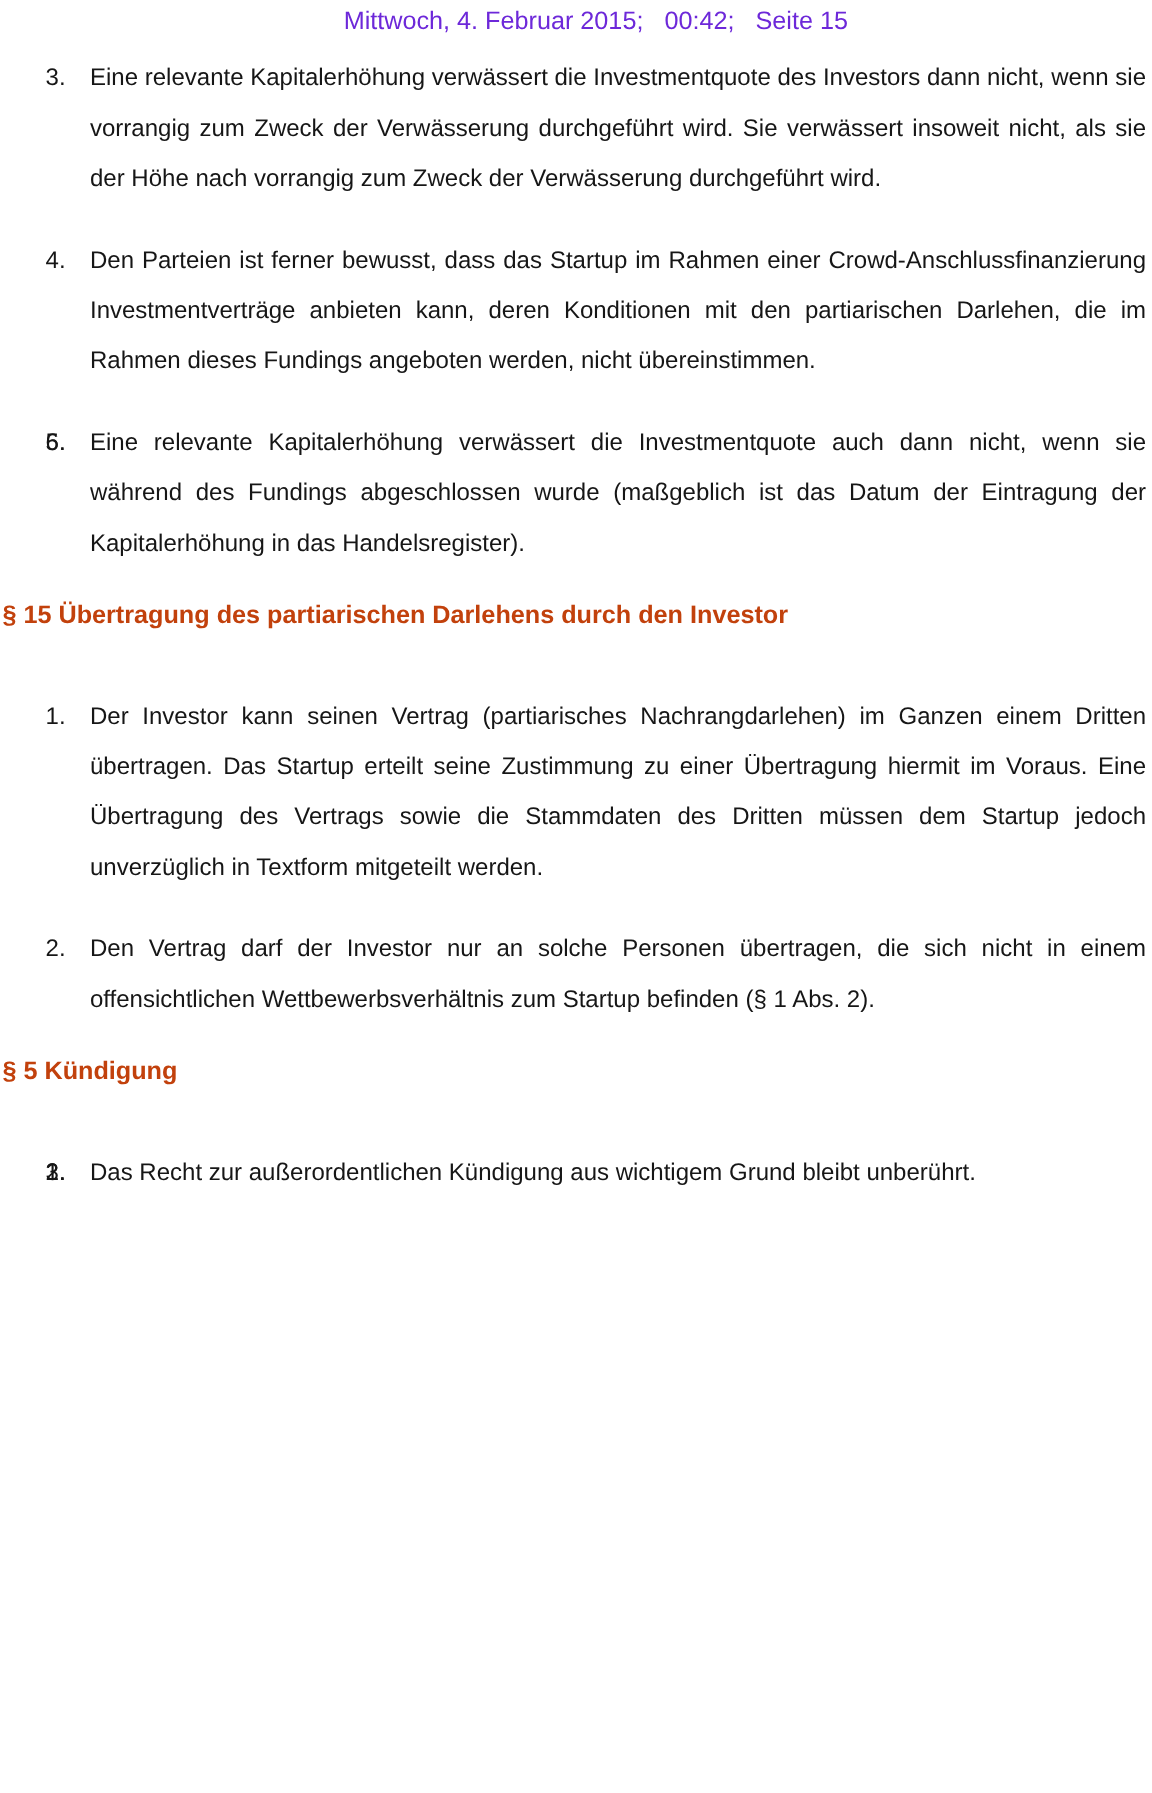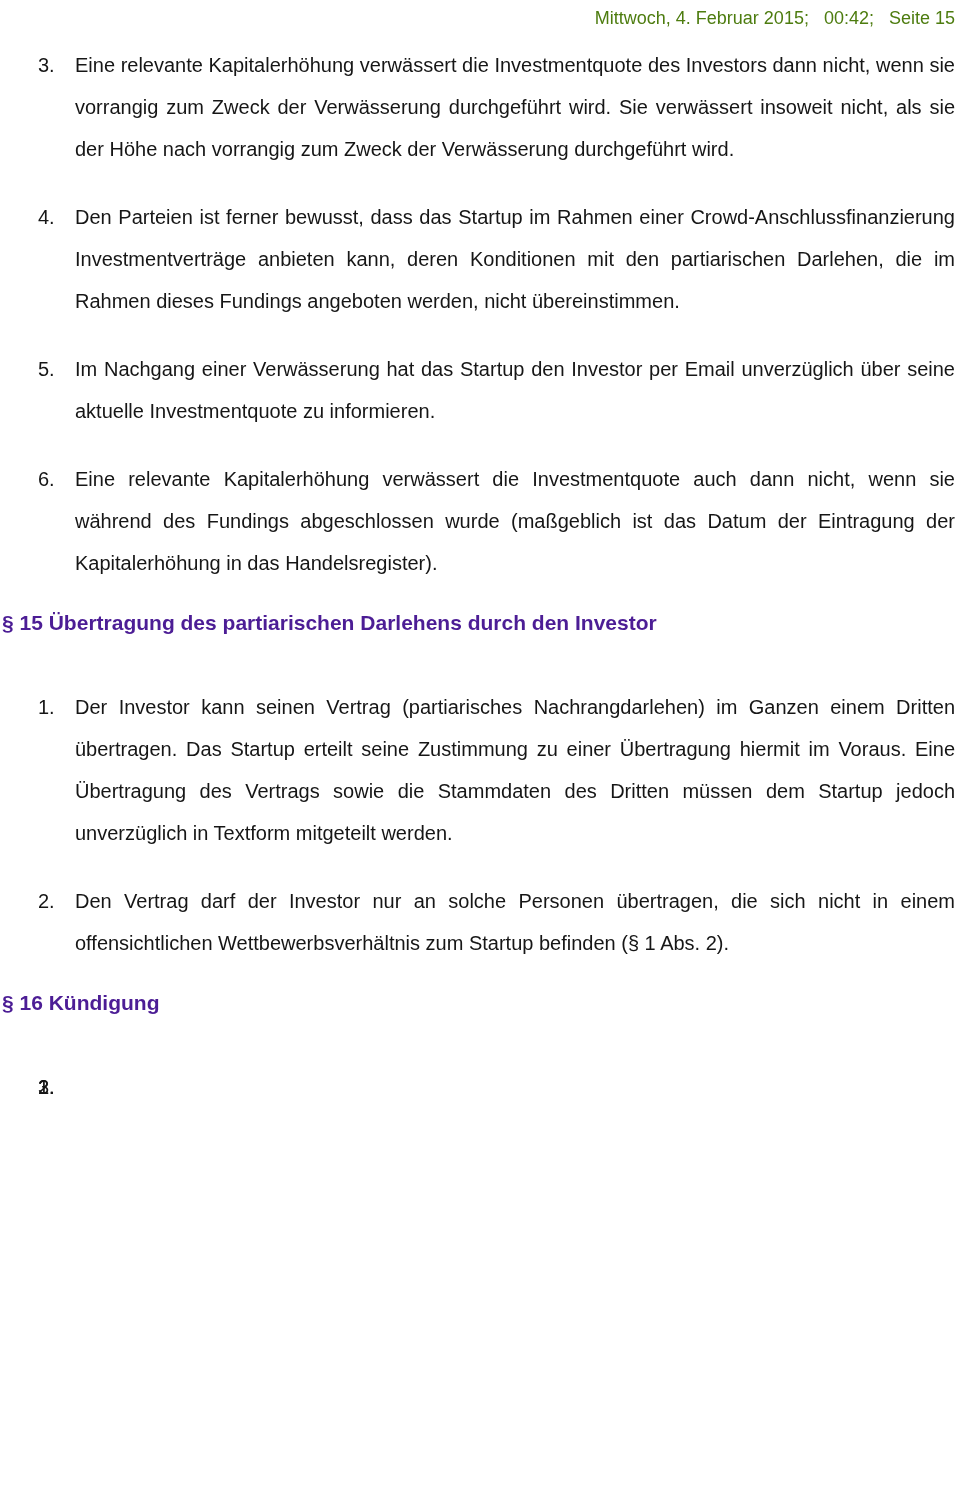--- a/index.html
+++ b/index.html
@@ -14,25 +14,25 @@
     font-family: "Liberation Sans", "DejaVu Sans", sans-serif;
     color: #161616;
   }
   .doc {
     box-sizing: border-box;
     width: 960px;
     height: 1494px;
     padding: 6px 5px 0 38px;
   }
   .page-header {
-    text-align: right;
-    font-size: 18px;
+    text-align: center;
+    font-size: 21px;
     line-height: 24px;
     white-space: pre;
-    color: #4d7c0f;
+    color: #6d28d9;
     margin: 0 0 14px 0;
   }
   .item {
     position: relative;
     padding-left: 37px;
     margin: 0 0 26px 0;
     font-size: 20px;
     line-height: 42px;
     text-align: justify;
   }
@@ -41,63 +41,63 @@
     left: 0;
     top: 0;
     width: 34px;
     text-align: left;
   }
   .heading {
     font-size: 21px;
     font-weight: bold;
     line-height: 26px;
     margin: 0 0 50px -36px;
-    color: #4c1d95;
+    color: #c2410c;
   }
 </style>
 </head>
 <body>
 
 <div class="doc">
 
   <div class="page-header">Mittwoch, 4. Februar 2015;   00:42;   Seite 15</div>
 
   <div class="item">
     <span class="num">3.</span><span>Eine relevante Kapitalerhöhung verwässert die Investmentquote des Investors dann nicht, wenn sie vorrangig zum Zweck der Verwässerung durchgeführt wird. Sie verwässert insoweit nicht, als sie der Höhe nach vorrangig zum Zweck der Verwässerung durchgeführt wird.</span>
   </div>
 
   <div class="item">
     <span class="num">4.</span><span>Den Parteien ist ferner bewusst, dass das Startup im Rahmen einer Crowd-Anschlussfinanzierung Investmentverträge anbieten kann, deren Konditionen mit den partiarischen Darlehen, die im Rahmen dieses Fundings angeboten werden, nicht übereinstimmen.</span>
   </div>
 
   <div class="item">
-    <span class="num">5.</span><span>Im Nachgang einer Verwässerung hat das Startup den Investor per Email unverzüglich über seine aktuelle Investmentquote zu informieren.</span>
+    <span class="num">5.</span>
   </div>
 
   <div class="item">
     <span class="num">6.</span><span>Eine relevante Kapitalerhöhung verwässert die Investmentquote auch dann nicht, wenn sie während des Fundings abgeschlossen wurde (maßgeblich ist das Datum der Eintragung der Kapitalerhöhung in das Handelsregister).</span>
   </div>
 
   <div class="heading">§ 15 Übertragung des partiarischen Darlehens durch den Investor</div>
 
   <div class="item">
     <span class="num">1.</span><span>Der Investor kann seinen Vertrag (partiarisches Nachrangdarlehen) im Ganzen einem Dritten übertragen. Das Startup erteilt seine Zustimmung zu einer Übertragung hiermit im Voraus. Eine Übertragung des Vertrags sowie die Stammdaten des Dritten müssen dem Startup jedoch unverzüglich in Textform mitgeteilt werden.</span>
   </div>
 
   <div class="item">
     <span class="num">2.</span><span>Den Vertrag darf der Investor nur an solche Personen übertragen, die sich nicht in einem offensichtlichen Wettbewerbsverhältnis zum Startup befinden (§ 1 Abs. 2).</span>
   </div>
 
-  <div class="heading">§ 16 Kündigung</div>
+  <div class="heading">§ 5 Kündigung</div>
 
   <div class="item">
     <span class="num">1.</span>
   </div>
 
   <div class="item">
     <span class="num">2.</span>
   </div>
 
   <div class="item">
-    <span class="num">3.</span>
+    <span class="num">3.</span><span>Das Recht zur außerordentlichen Kündigung aus wichtigem Grund bleibt unberührt.</span>
   </div>
 
 </div>
 
 </body></html>

